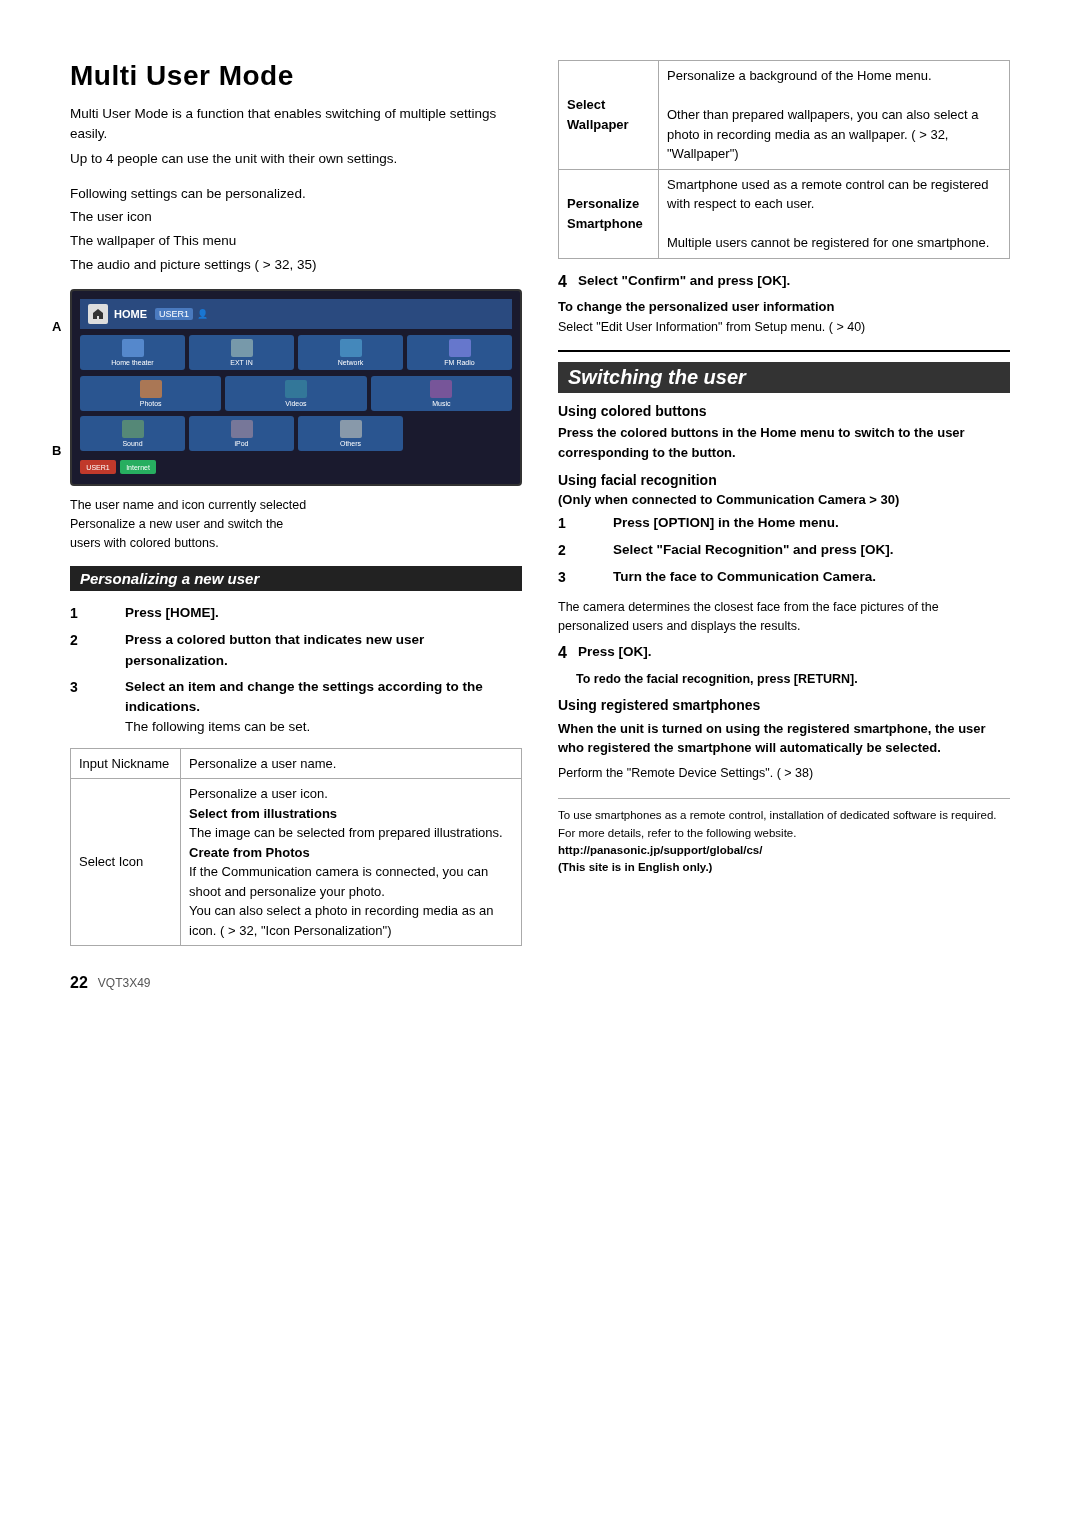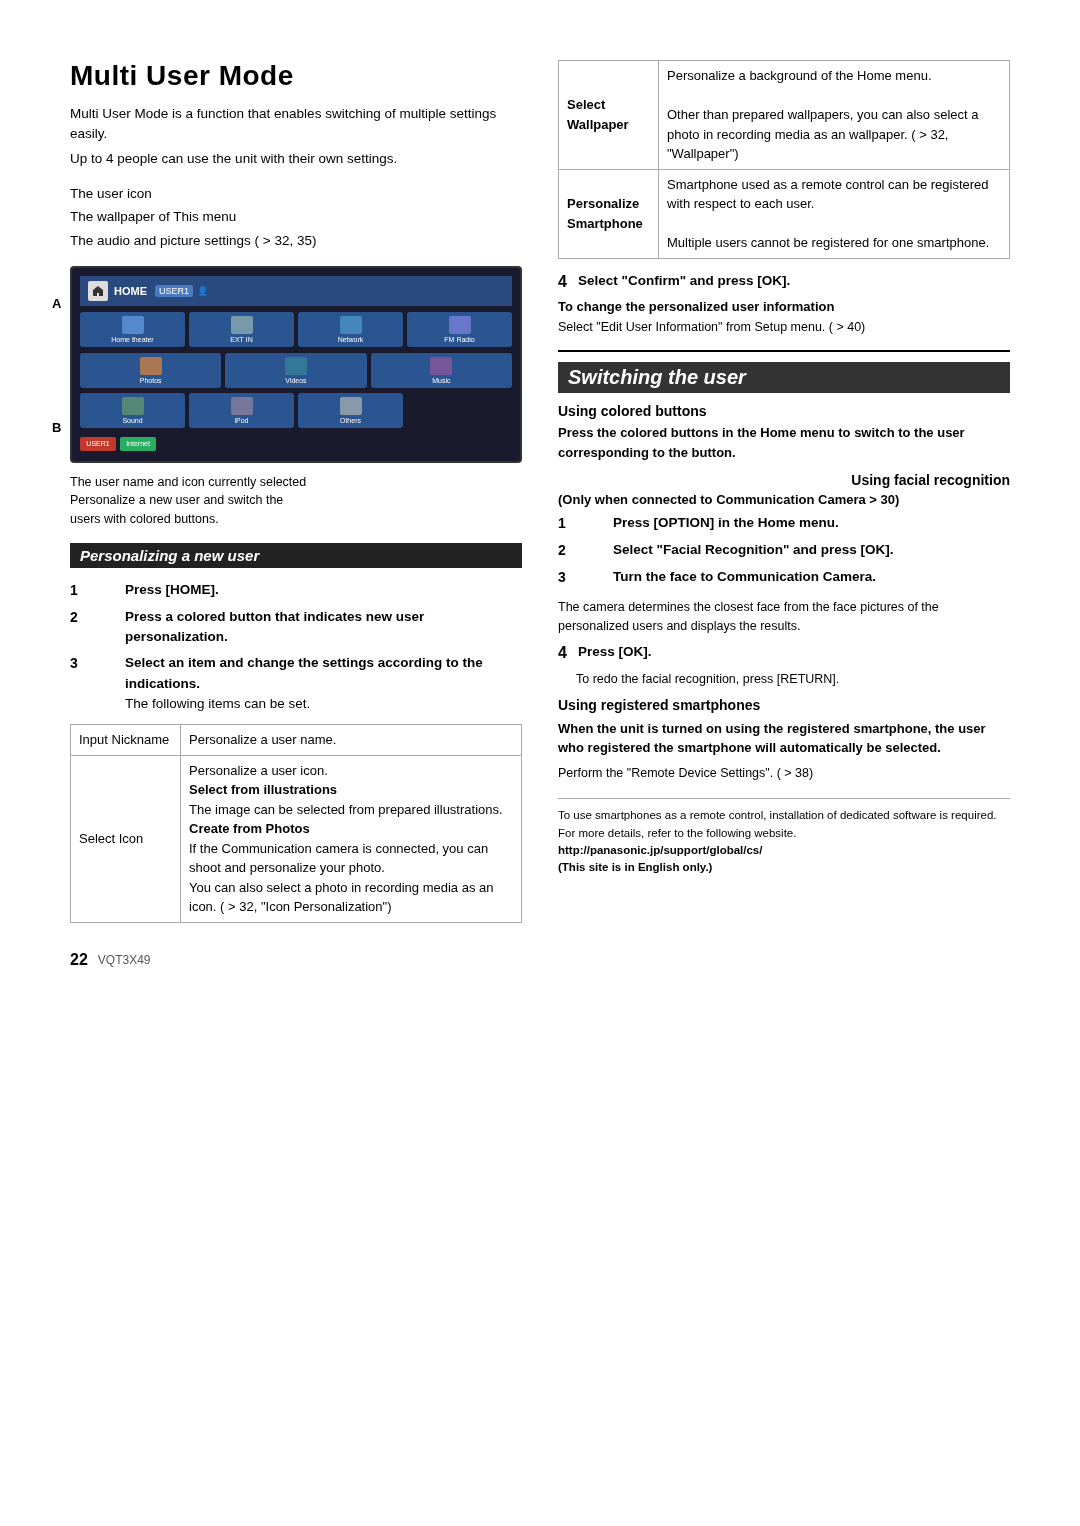--- a/index.html
+++ b/index.html
@@ -262,21 +262,20 @@
       font-weight: bold;
       font-size: 13px;
       line-height: 1.5;
       margin-bottom: 10px;
     }
 
     .facial-heading {
       font-weight: bold;
       font-size: 14px;
       margin-bottom: 4px;
-      text-align: right;
     }
     .facial-note {
       font-size: 13px;
       font-weight: bold;
       margin-bottom: 6px;
     }
 
     .footer-note {
       font-size: 11.5px;
       line-height: 1.5;
@@ -346,20 +345,21 @@
     <div class="col-left">
 
       <h1 class="page-title">Multi User Mode</h1>
 
       <div class="intro-block">
         <p class="intro-text">Multi User Mode is a function that enables switching of multiple settings easily.</p>
         <p class="intro-text">Up to 4 people can use the unit with their own settings.</p>
       </div>
 
       <div class="settings-list">
+        <p>Following settings can be personalized.</p>
         <p>The user icon</p>
         <p>The wallpaper of This menu</p>
         <p>The audio and picture settings ( &gt; 32, 35)</p>
       </div>
 
       <div class="screen-wrapper">
         <span class="label-a">A</span>
         <span class="label-b">B</span>
         <div class="screen-mockup">
 
@@ -533,21 +533,21 @@
           <span class="step-content bold">Turn the face to Communication Camera.</span>
         </div>
       </div>
 
       <p class="note-text">The camera determines the closest face from the face pictures of the personalized users and displays the results.</p>
 
       <div class="step4-row">
         <span class="step4-num">4</span>
         <span class="step4-content">Press [OK].</span>
       </div>
-      <p class="note-text" style="margin-left:18px;">To redo the facial recognition, press [RETURN].</p>
+      <p class="note-text" style="margin-left:18px;font-weight:bold;">To redo the facial recognition, press [RETURN].</p>
 
       <p class="using-registered-heading">Using registered smartphones</p>
       <p class="using-registered-desc">When the unit is turned on using the registered smartphone, the user who registered the smartphone will automatically be selected.</p>
       <p class="note-text">Perform the "Remote Device Settings". ( &gt; 38)</p>
 
       <div class="footer-note">
         <p>To use smartphones as a remote control, installation of dedicated software is required. For more details, refer to the following website.</p>
         <p>
           <strong>http://panasonic.jp/support/global/cs/</strong>
         </p>

